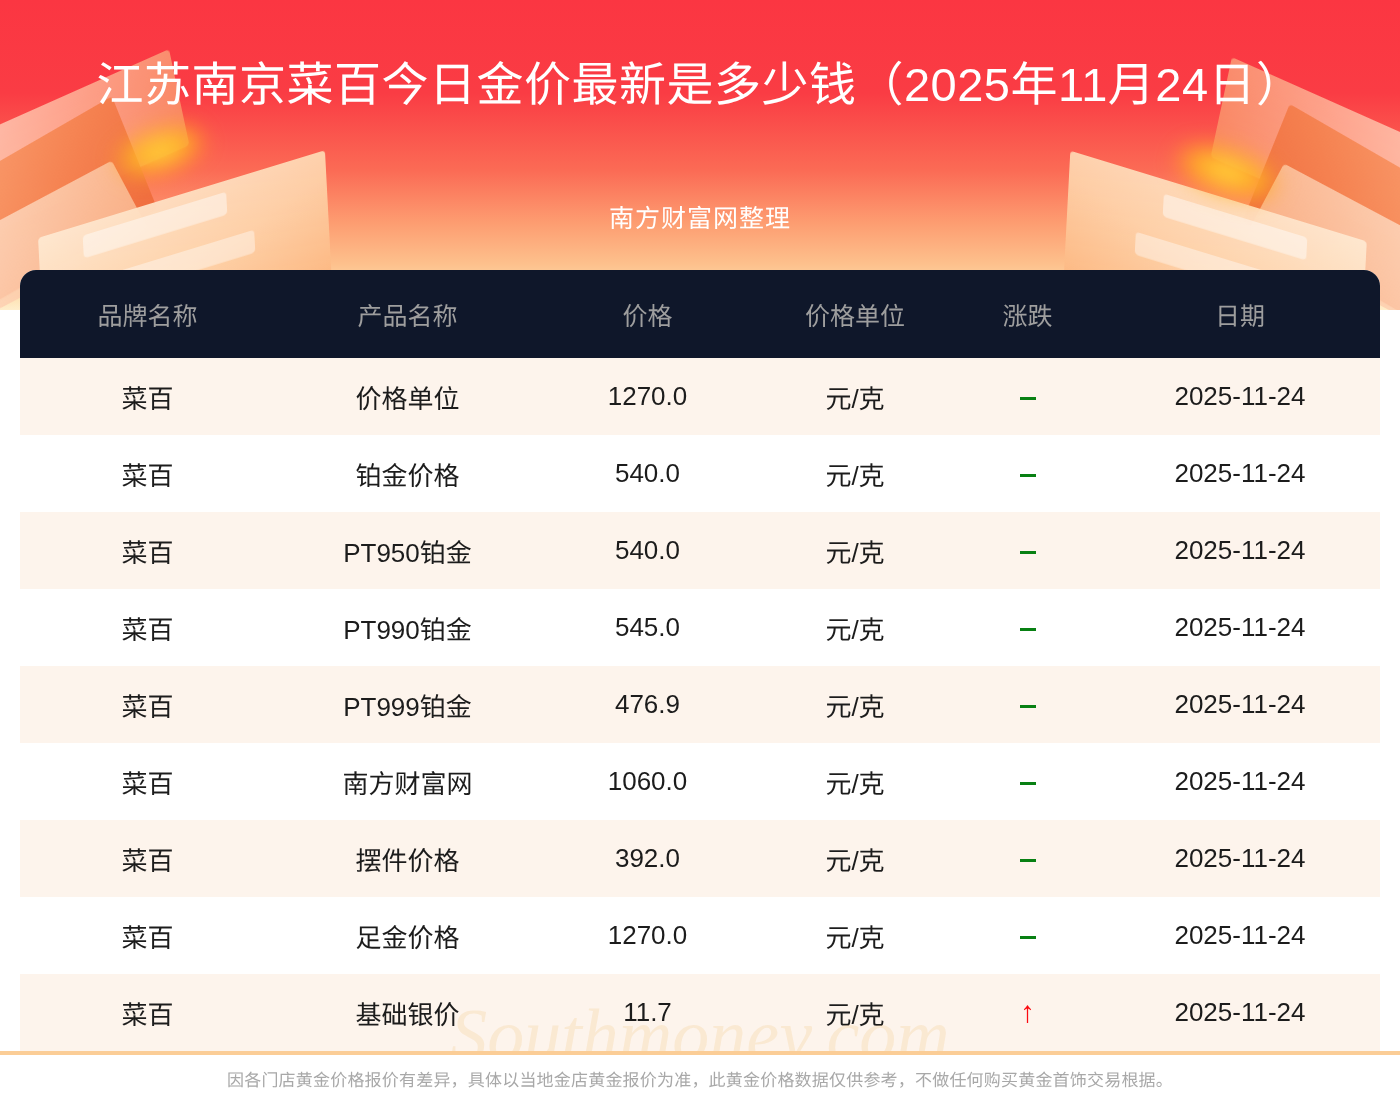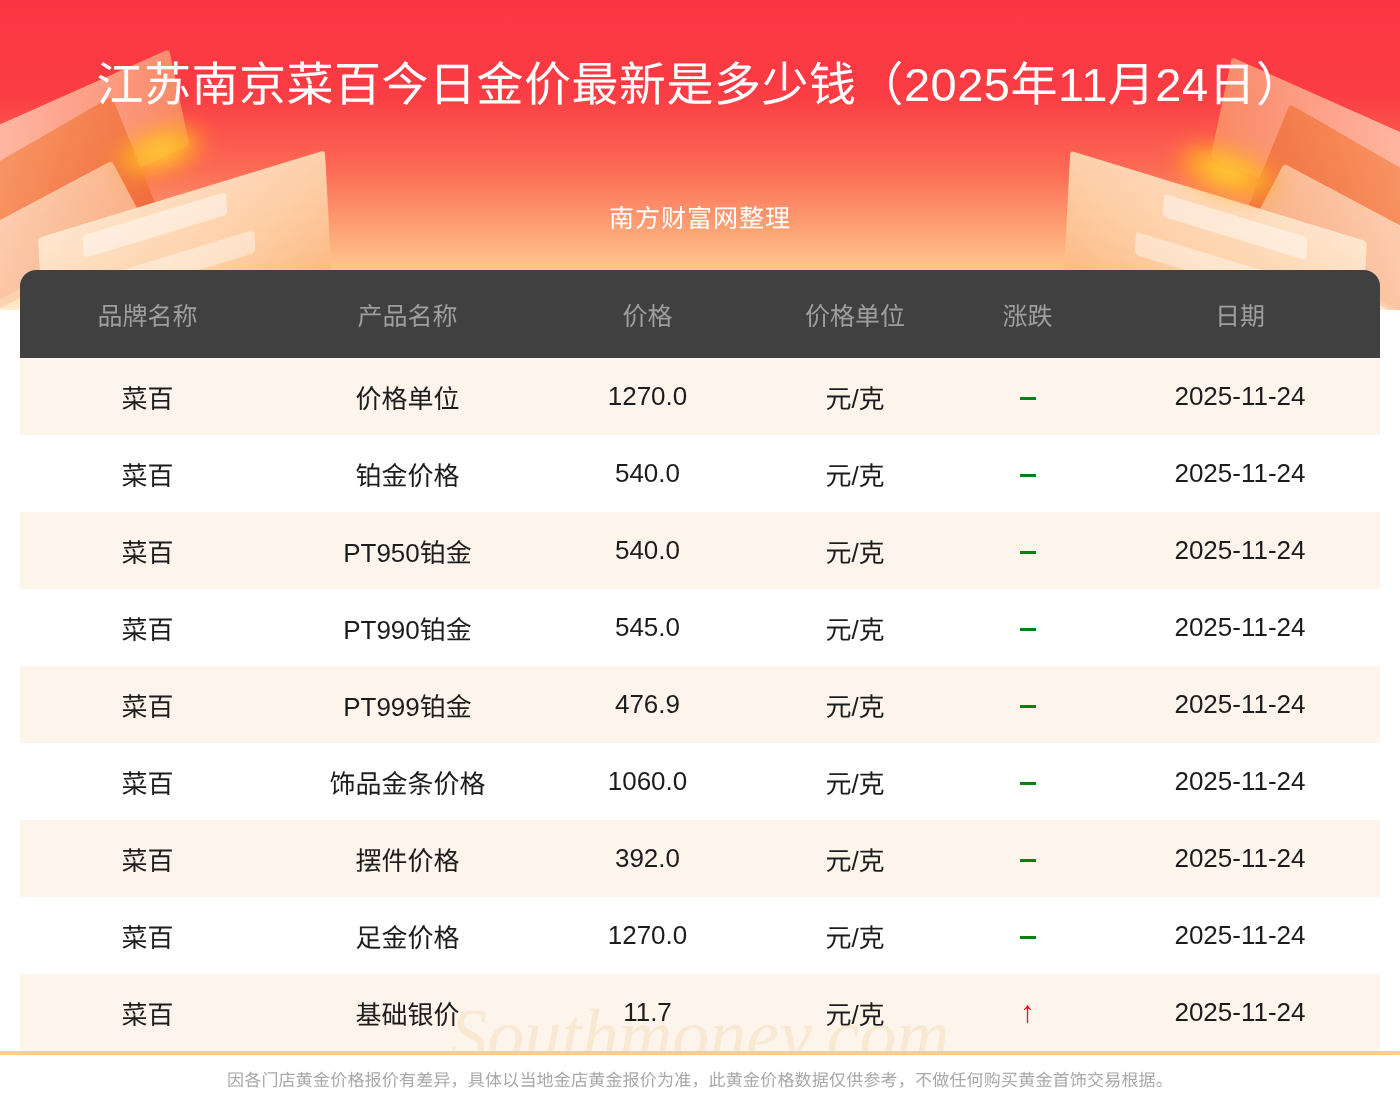--- a/index.html
+++ b/index.html
@@ -212,21 +212,21 @@
   table.price-table td {
     text-align: center;
     vertical-align: middle;
     padding: 0;
   }
   table.price-table thead th {
     height: 88px;
     color: #9e9e9e;
     font-size: 25px;
     font-weight: 400;
-    background: #404040;
+    background: #0f172a;
   }
   table.price-table tbody td {
     height: 77px;
     color: #1c1c1c;
     font-size: 26px;
     font-weight: 400;
   }
   tbody tr.odd td { background: #fdf4ec; }
   tbody tr.even td { background: #ffffff; }
 
@@ -390,21 +390,21 @@
           <tr class="odd">
             <td>菜百</td>
             <td>PT999铂金</td>
             <td>476.9</td>
             <td>元/克</td>
             <td><span class="chg-flat"></span></td>
             <td>2025-11-24</td>
           </tr>
           <tr class="even">
             <td>菜百</td>
-            <td>饰品金条价格</td>
+            <td>南方财富网</td>
             <td>1060.0</td>
             <td>元/克</td>
             <td><span class="chg-flat"></span></td>
             <td>2025-11-24</td>
           </tr>
           <tr class="odd">
             <td>菜百</td>
             <td>摆件价格</td>
             <td>392.0</td>
             <td>元/克</td>

